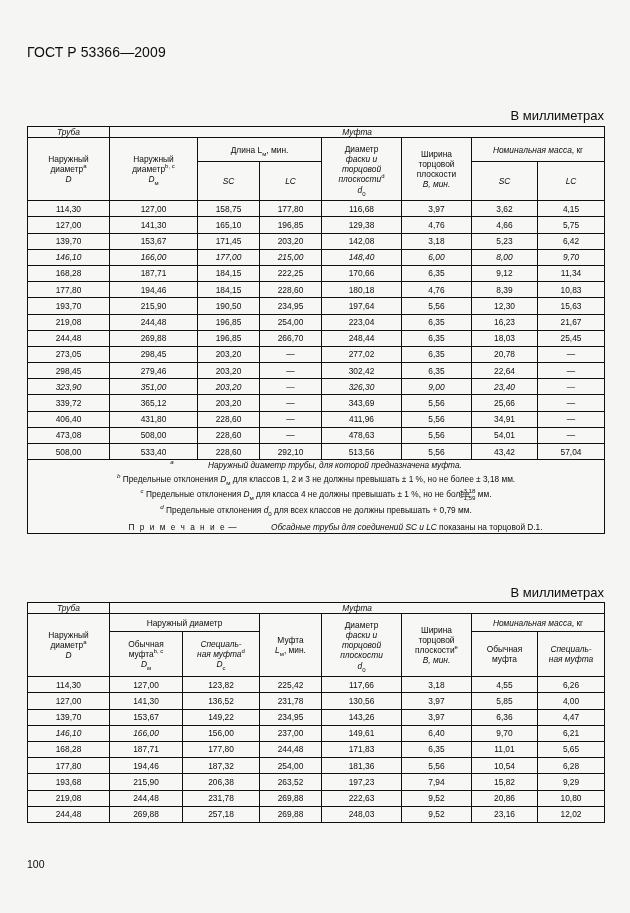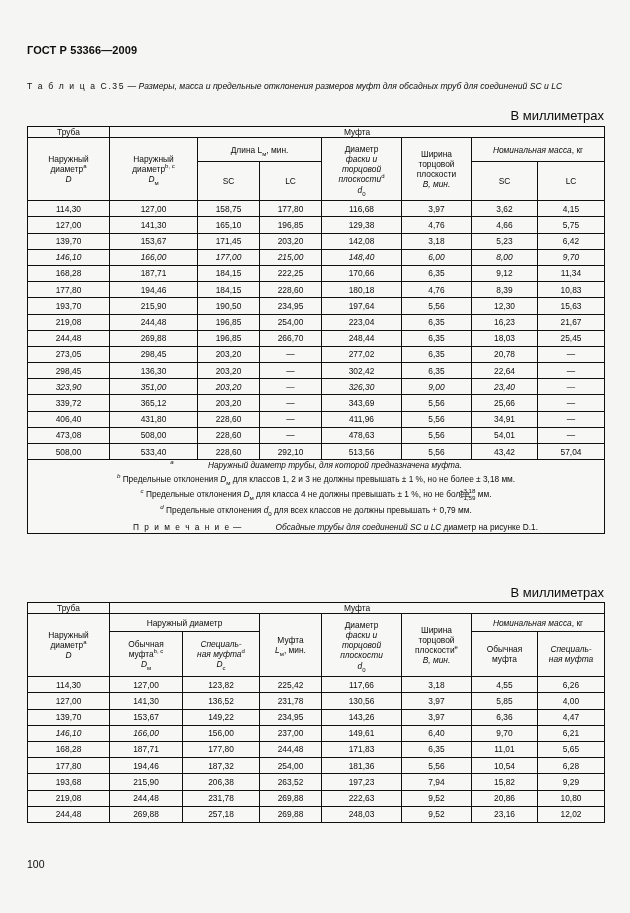--- a/index.html
+++ b/index.html
@@ -15,22 +15,22 @@
     background: #f5f5f3;
     font-family: "Liberation Sans", sans-serif;
     color: #0d0d0d;
     overflow: hidden;
     box-sizing: border-box;
   }
   .doc-header {
     position: absolute;
     left: 27px;
     top: 44px;
-    font-size: 11px;
-    font-weight: bold;
+    font-size: 14px;
+    font-weight: normal;
     letter-spacing: 0.1px;
   }
   .page-number {
     position: absolute;
     left: 27px;
     top: 858px;
     font-size: 10.5px;
   }
 
   .caption {
@@ -68,21 +68,21 @@
     border: 1px solid #12100f;
     padding: 0;
     text-align: center;
     vertical-align: middle;
     font-weight: normal;
     line-height: 10.2px;
   }
   .hcell {
     padding: 3px 1px;
   }
-  .hcell.ital { }
+  .hcell.ital { font-style: italic; }
   .hcell sup, .dcell sup {
     font-size: 6px;
     vertical-align: super;
     line-height: 0;
   }
   .hcell sub, .dcell sub {
     font-size: 6px;
     vertical-align: sub;
     line-height: 0;
   }
@@ -131,23 +131,20 @@
   .frac span { display: block; }
   .italvar { font-style: italic; }
 </style>
 </head>
 <body>
 
 <div class="page">
 
   <div class="doc-header">ГОСТ Р 53366—2009</div>
 
-  <div class="caption" style="top:80px;">
-    <span class="lab">Т а б л и ц а  С.35</span><span> — </span><span class="ital">Размеры, масса и предельные отклонения размеров муфт  для обсадных труб для соединений SC и LC</span>
-  </div>
   <div class="units" style="top:108px;">В миллиметрах</div>
 
   <table class="gost" style="top:126px;">
     <colgroup>
       <col style="width:82px">
         <col style="width:88px">
         <col style="width:62px">
         <col style="width:62px">
       <col style="width:80px">
         <col style="width:70px">
@@ -293,21 +290,21 @@
           <td>298,45</td>
           <td>203,20</td>
           <td>—</td>
           <td>277,02</td>
           <td>6,35</td>
           <td>20,78</td>
           <td>—</td>
         </tr>
         <tr class="drow">
           <td>298,45</td>
-          <td>136,30</td>
+          <td>279,46</td>
           <td>203,20</td>
           <td>—</td>
           <td>302,42</td>
           <td>6,35</td>
           <td>22,64</td>
           <td>—</td>
         </tr>
         <tr class="drow ital">
           <td>323,90</td>
           <td>351,00</td>
@@ -359,21 +356,21 @@
           <td>57,04</td>
         </tr>
       </tbody>
     <tbody>
       <tr class="notes">
         <td colspan="8">
           <p class="note"><sup>a</sup> <span class="ital">Наружный диаметр трубы, для которой предназначена муфта.</span></p>
           <p class="note"><sup>b</sup> <span>Предельные отклонения </span><i class="italvar">D</i><sub>м</sub><span>  для классов 1, 2 и 3 не должны превышать ± 1 %, но не более ± 3,18 мм.</span></p>
           <p class="note"><sup>c</sup> <span>Предельные отклонения </span><i class="italvar">D</i><sub>м</sub><span>  для класса 4 не должны превышать  ± 1 %, но не более </span><span class="frac"><span>+3,18</span><span>−1,59</span></span><span> мм.</span></p>
           <p class="note"><sup>d</sup> <span>Предельные отклонения </span><i class="italvar">d</i><sub>0</sub><span>  для всех классов не должны превышать + 0,79 мм.</span></p>
-          <p class="note" style="margin-top:7px"><span class="sp">П р и м е ч а н и е</span><span> — </span><span class="ital">Обсадные трубы для соединений SC и LC</span><span> диаметр на рисунке D.1.</span></p>
+          <p class="note" style="margin-top:7px"><span class="sp">П р и м е ч а н и е</span><span> — </span><span class="ital">Обсадные трубы для соединений SC и LC</span><span> показаны на торцовой D.1.</span></p>
         </td>
       </tr>
     </tbody>
   </table>
 
   <div class="units" style="top:585px;">В миллиметрах</div>
 
   <table class="gost" style="top:602px;">
     <colgroup>
       <col style="width:82px">

